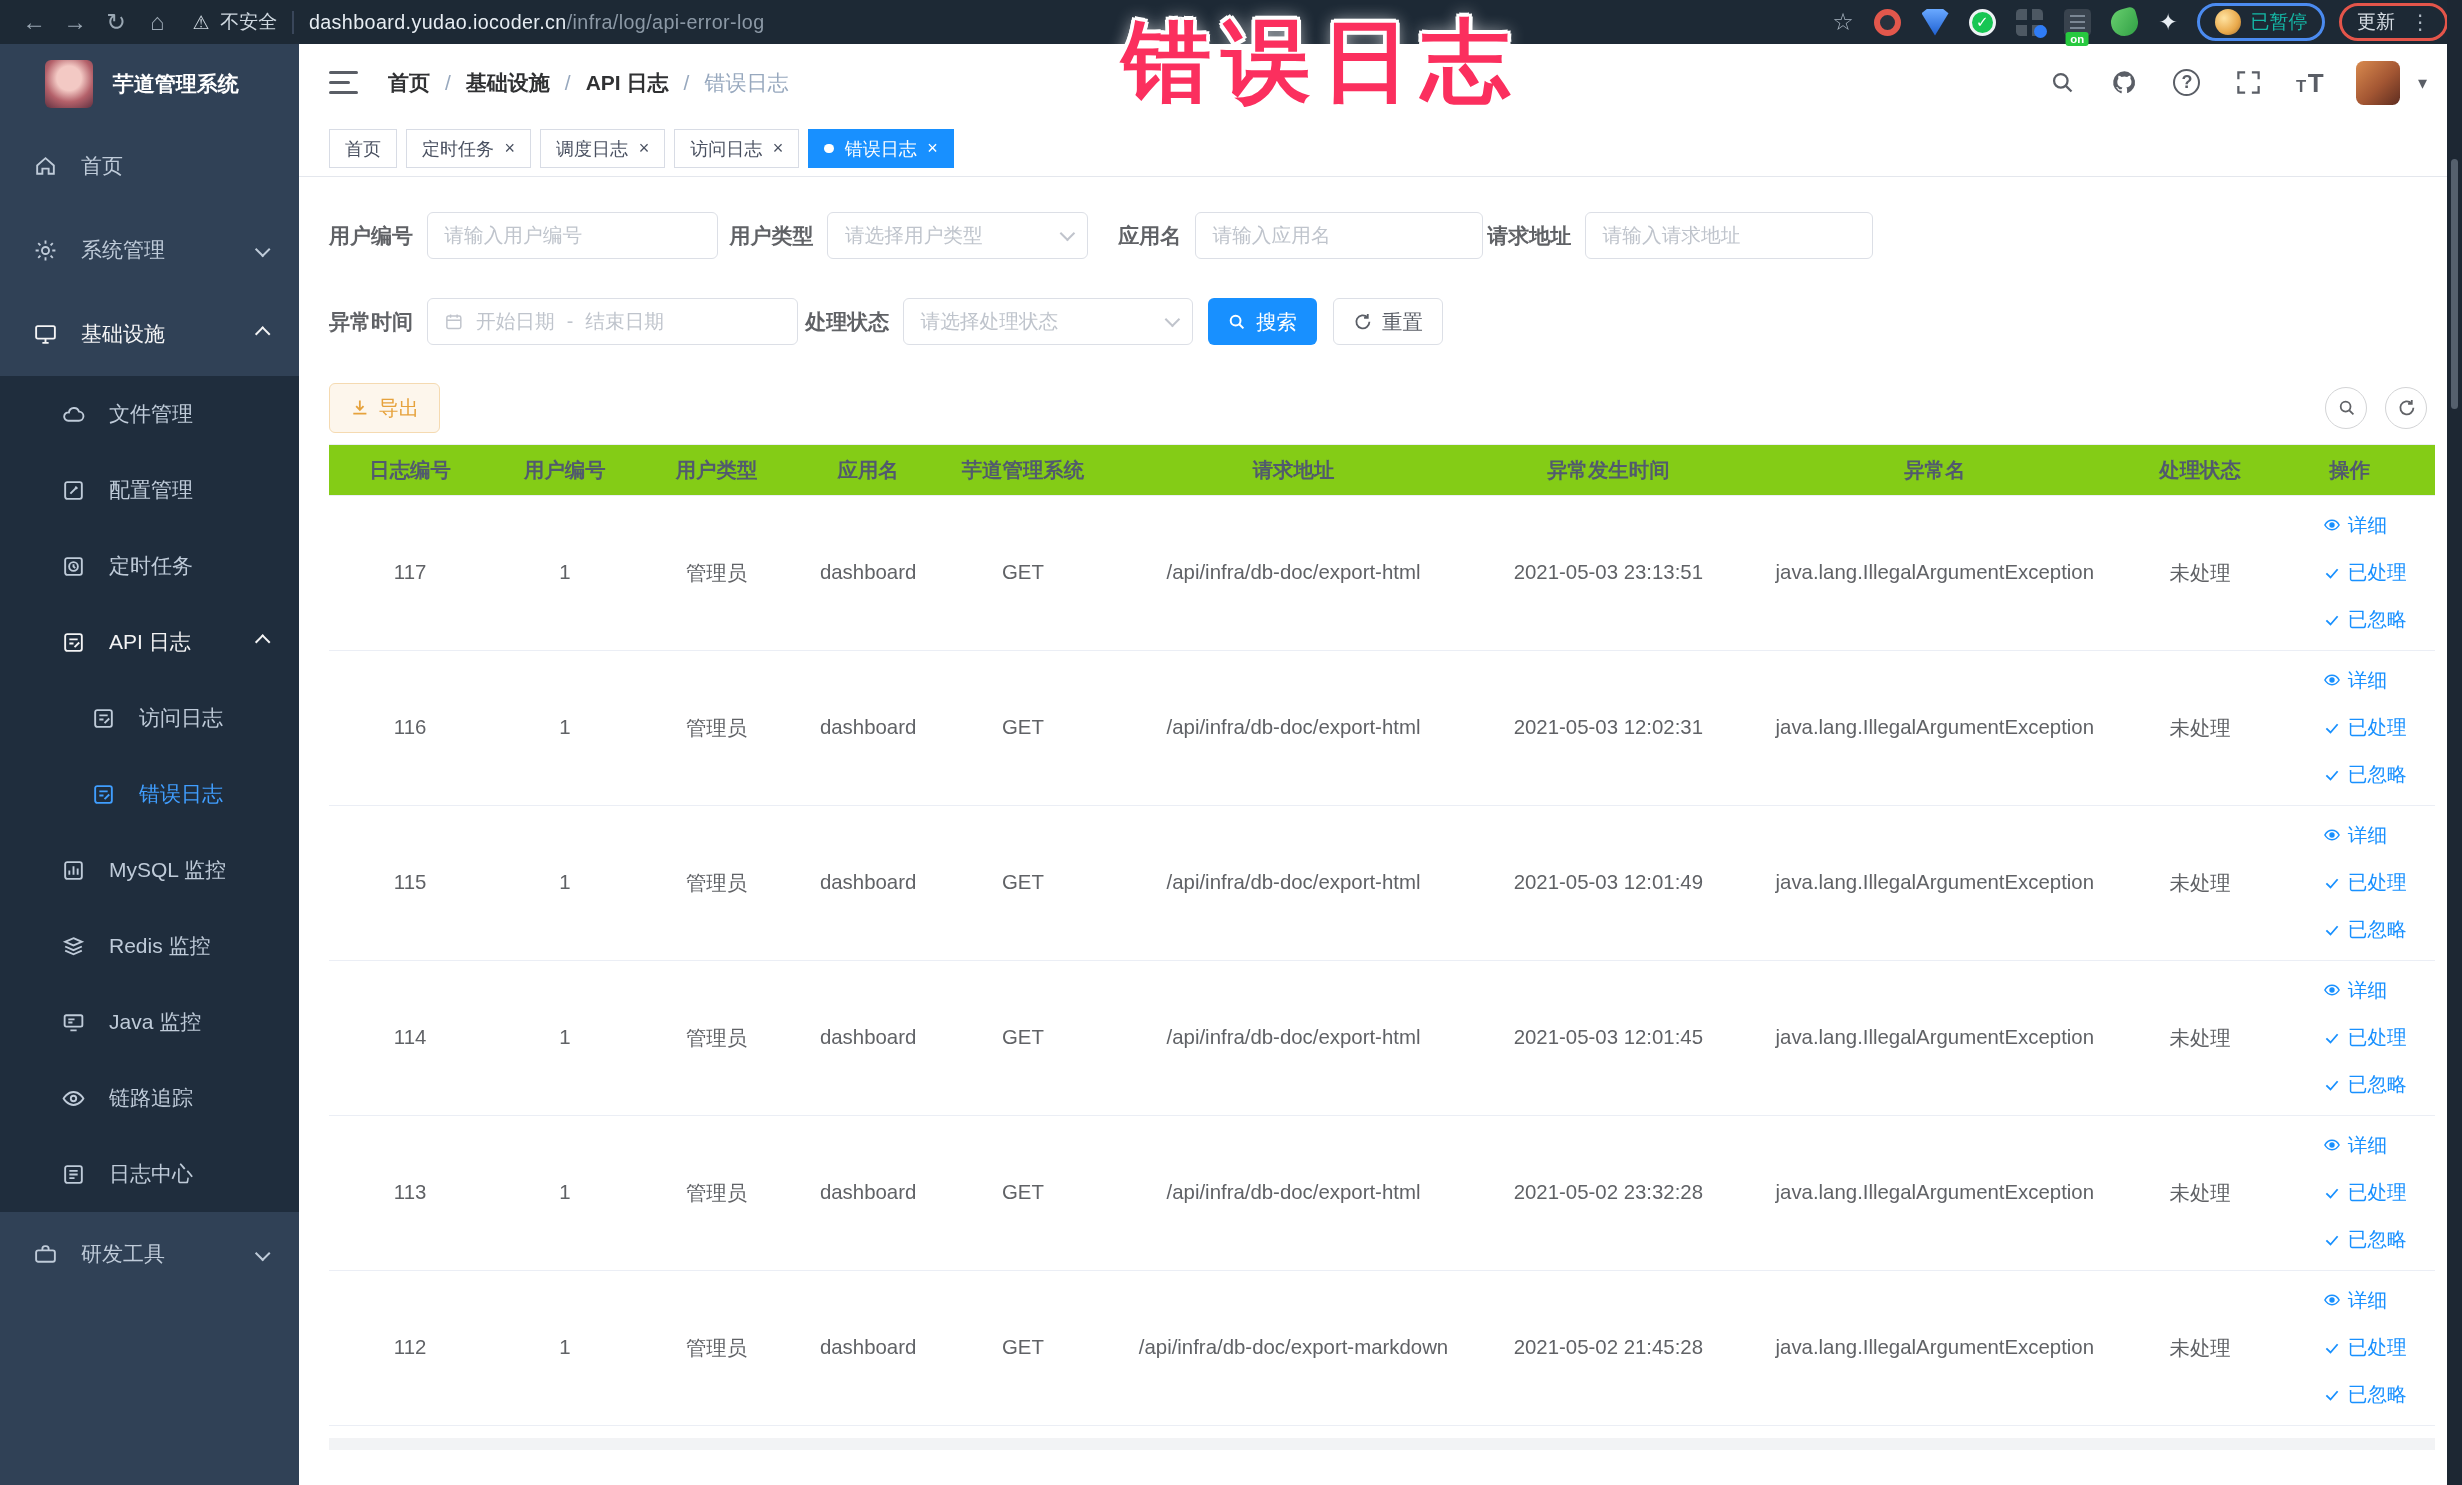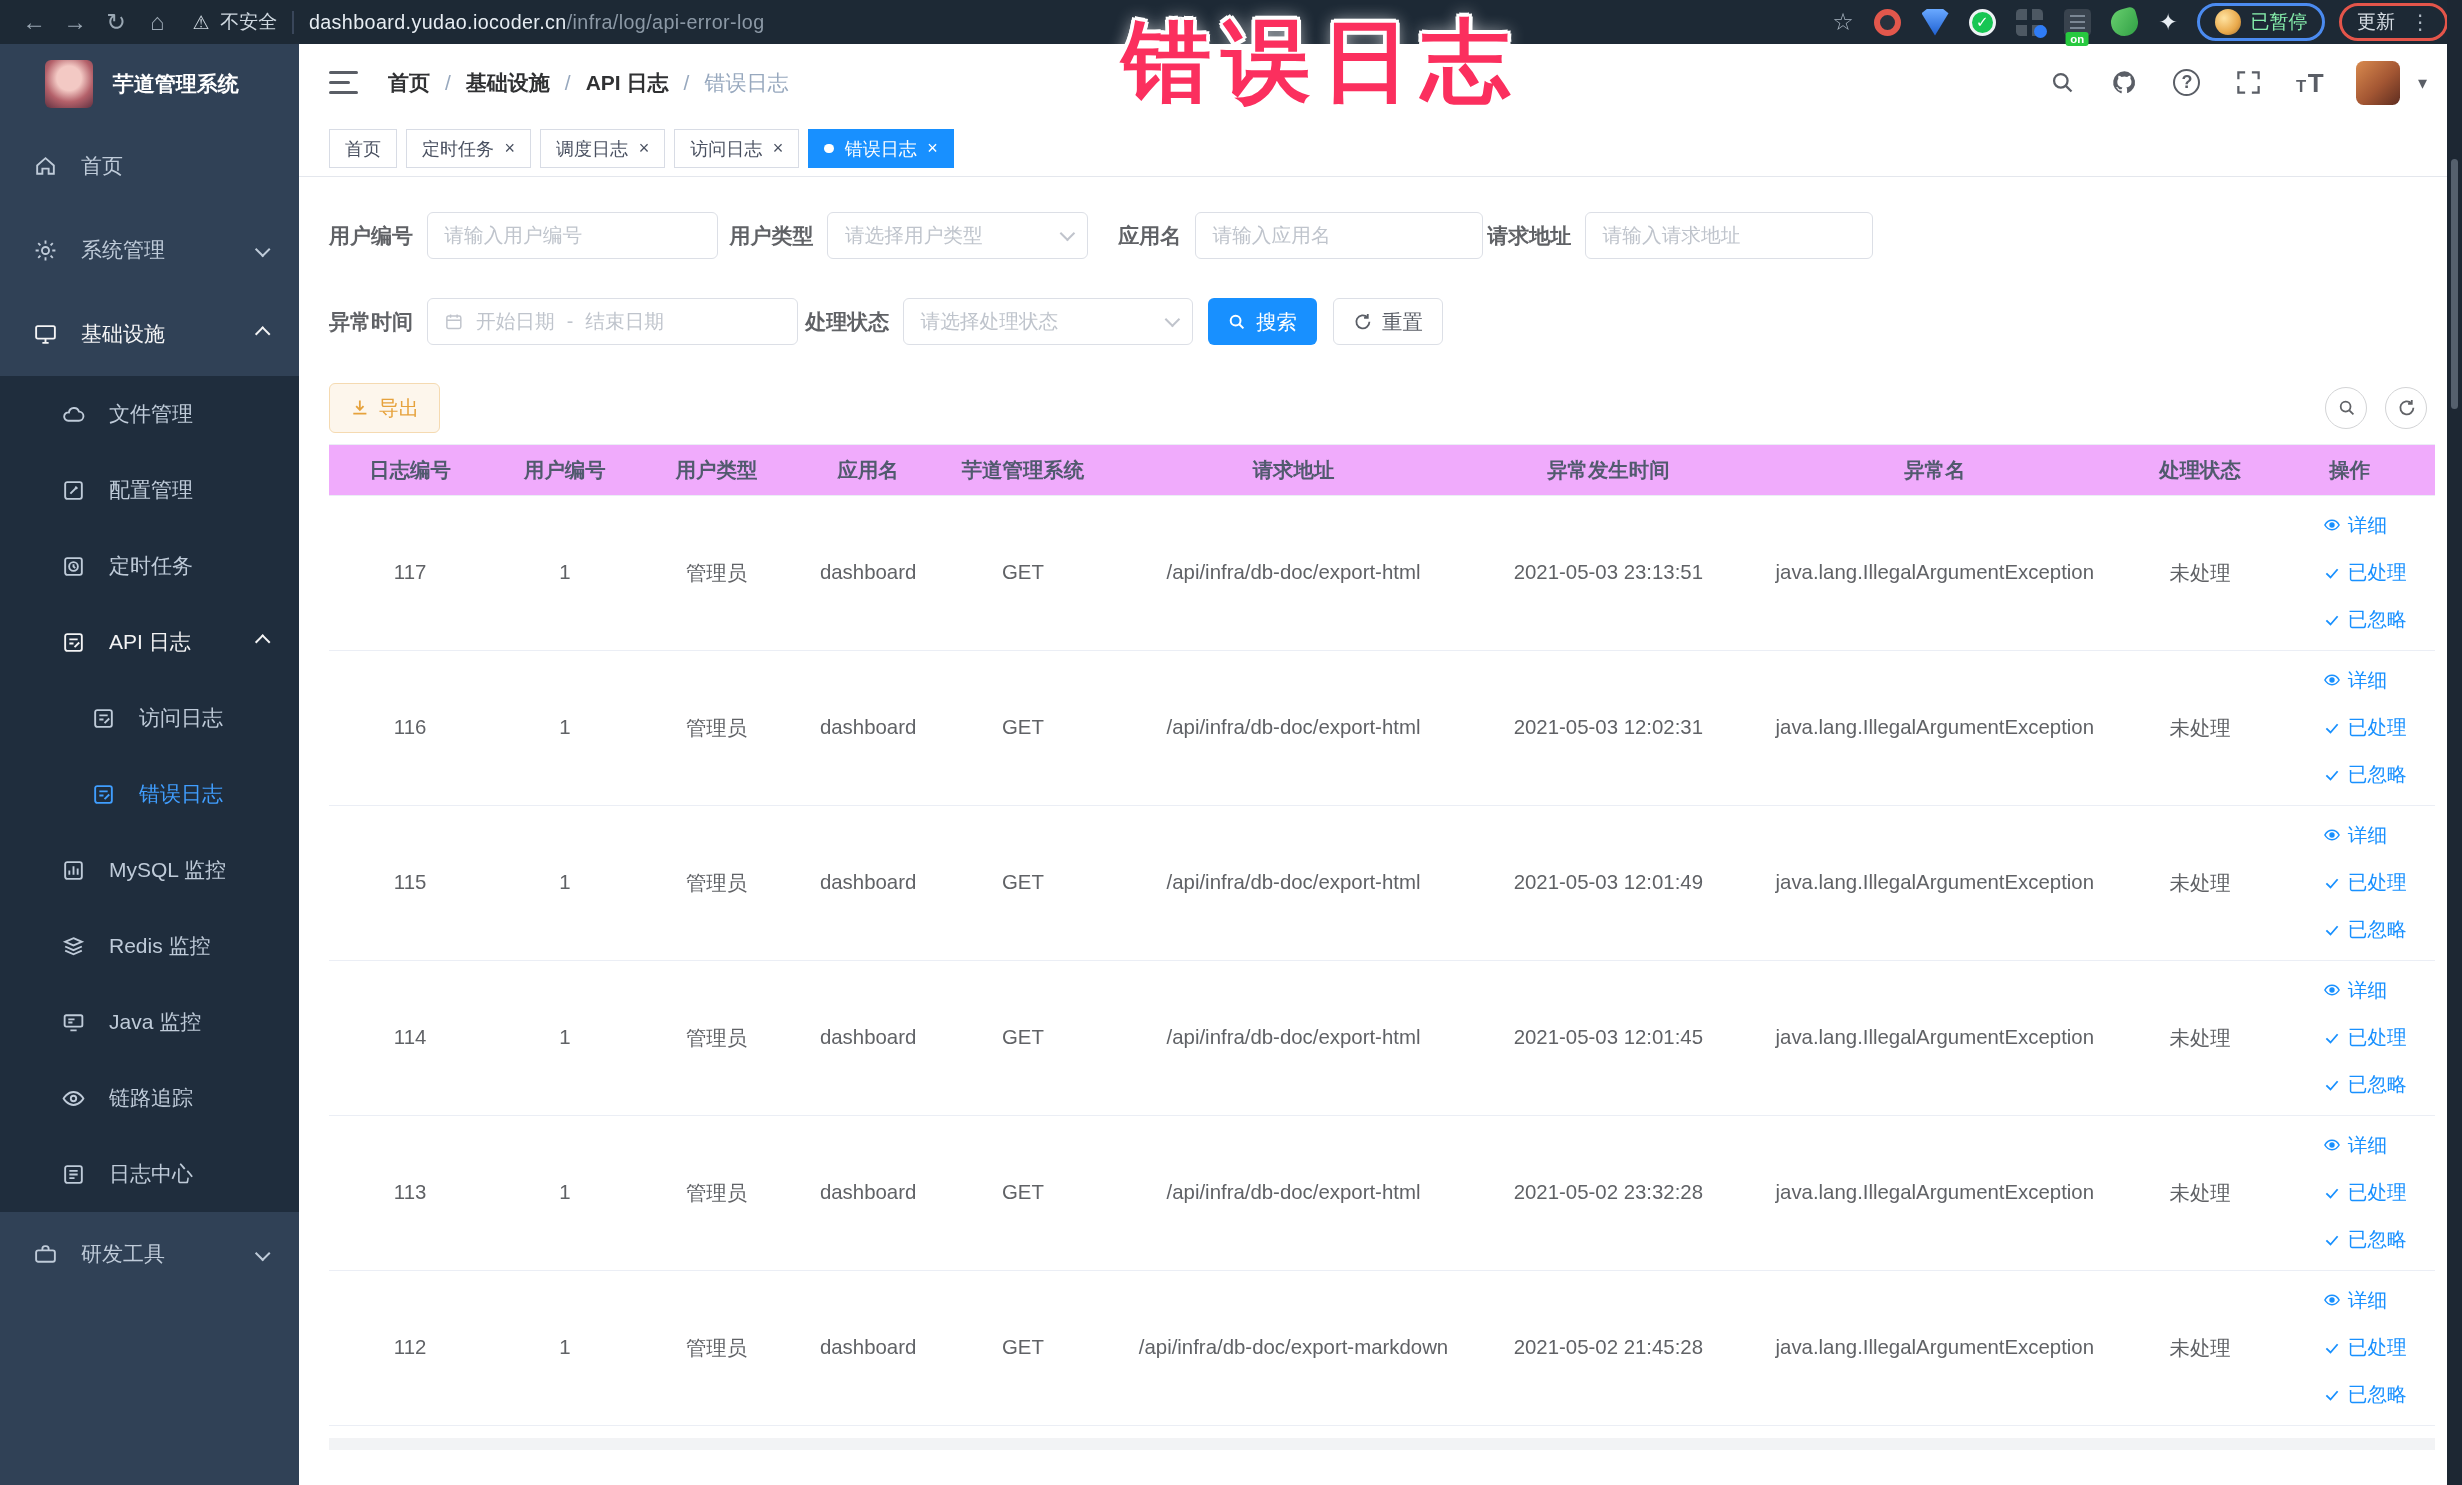--- a/index.html
+++ b/index.html
@@ -27,21 +27,21 @@
       linear-gradient(#4d5863,#4d5863) 16px 0/11.4px 11.4px no-repeat,
       linear-gradient(#4d5863,#4d5863) 0 16px/11.4px 11.4px no-repeat,
       linear-gradient(#4d5863,#4d5863) 16px 16px/11.4px 11.4px no-repeat;}
   .ei-grid .dot{position:absolute;right:-3.8px;bottom:-2.3px;width:13px;height:13px;border-radius:50%;background:#2f7cf6;}
   .ei-on{border-radius:4.5px;background:#39434e;}
   .ei-on .bars{position:absolute;inset:6px;background:linear-gradient(#7b8794 0 2.3px,transparent 2.3px 6px,#7b8794 6px 8.3px,transparent 8.3px 12px,#7b8794 12px 14.4px,transparent 0);}
   .on-label{position:absolute;left:50%;transform:translateX(-50%);bottom:-10.6px;background:#27c93f;color:#fff;font-size:11.4px;line-height:14.4px;padding:0 4.5px;border-radius:3px;font-weight:700;}
   .ei-leaf{background:linear-gradient(135deg,#69d06f,#2f9e44);border-radius:50% 6px 50% 50%;transform:rotate(-15deg);}
   .puzzle-ico{font-size:23px;color:#e8eef4;margin-left:20.4px;}
   .pill{display:flex;align-items:center;gap:9px;border-radius:756px;padding:3px 15px;font-size:19px;white-space:nowrap;}
-  .pill-paused{border:3.8px solid #4b8bf0;color:#86efac;margin-left:19.7px;}
+  .pill-paused{border:3.8px solid #4b8bf0;color:#14b8a6;margin-left:19.7px;}
   .pill-update{border:3.8px solid #e4554a;color:#d6dde4;margin-left:13.6px;}
   .emoji-face{width:26px;height:26px;border-radius:50%;background:radial-gradient(circle at 35% 35%,#ffe3a1,#e9a94b 60%,#9c6b2f);flex:none;}
   .dots-ico{font-size:20.4px;color:#aeb9c4;margin-left:6px;}
 
   
   .app{display:flex;height:1442px;}
   .sidebar{width:299px;flex:none;background:#304156;color:#bfcbd9;font-size:21px;overflow:hidden;}
   .logo-row{height:80px;display:flex;align-items:center;padding-left:45px;gap:19.7px;}
   .logo-avatar{width:48px;height:48px;border-radius:6px;flex:none;background:radial-gradient(circle at 50% 38%,#f3c9c4 0 32%,#b4616a 62%,#5f3040 100%);}
   .logo-title{color:#fff;font-weight:700;font-size:21px;white-space:nowrap;}
@@ -112,21 +112,21 @@
   .btn-primary{background:#1890ff;color:#fff;}
   .btn-plain{background:#fff;border:1.5px solid #dcdfe6;color:#5a5e66;margin-left:16px;}
   .export-row{display:flex;align-items:center;margin-top:0;margin-bottom:0;height:50px;margin-top:38px;}
   .btn-export{height:50px;background:#fdf6ec;border:1.5px solid #f5dab1;color:#e6a23c;}
   .tool-circles{margin-left:auto;display:flex;gap:18px;padding-right:7.6px;}
   .circle-btn{width:42px;height:42px;border-radius:50%;border:1.5px solid #d3d4d6;display:flex;align-items:center;justify-content:center;color:#606266;cursor:pointer;background:#fff;}
   .circle-btn svg{width:19.7px;height:19.7px;}
 
   
   table{width:100%;border-collapse:collapse;margin-top:10.6px;border-top:1.5px solid #ebeef5;}
-  thead th{height:51px;background:#f0abfc;color:#515a6e;font-size:20.4px;font-weight:700;text-align:center;padding:0 7.6px;border-bottom:1.5px solid #ebeef5;white-space:nowrap;}
+  thead th{height:51px;background:#84cc16;color:#515a6e;font-size:20.4px;font-weight:700;text-align:center;padding:0 7.6px;border-bottom:1.5px solid #ebeef5;white-space:nowrap;}
   tbody td{height:155px;color:#606266;font-size:20.4px;text-align:center;padding:0 7.6px;border-bottom:1.5px solid #ebeef5;}
   .ops-stack{display:flex;flex-direction:column;gap:20.4px;align-items:flex-start;padding-left:51px;}
   .op-link{color:#1890ff;font-size:19.7px;display:inline-flex;align-items:center;gap:6.8px;cursor:pointer;white-space:nowrap;}
   .op-link svg{width:18px;height:18px;}
   .bottom-strip{height:12px;background:#f2f3f5;margin-top:12px;}
 
   
   .annotation-title{position:absolute;left:1122px;top:1.5px;z-index:50;font-size:89px;font-weight:800;letter-spacing:10.6px;color:#fb2f5e;pointer-events:none;white-space:nowrap;
     text-shadow:-3px -3px 0 #fff,3px -3px 0 #fff,-3px 3px 0 #fff,3px 3px 0 #fff,0 -3.8px 0 #fff,0 3.8px 0 #fff,-3.8px 0 0 #fff,3.8px 0 0 #fff,0 0 16.7px rgba(255,255,255,.95);}
   .right-edge{position:absolute;right:0;top:0;width:15px;height:1486px;background:#1d2733;z-index:40;}

